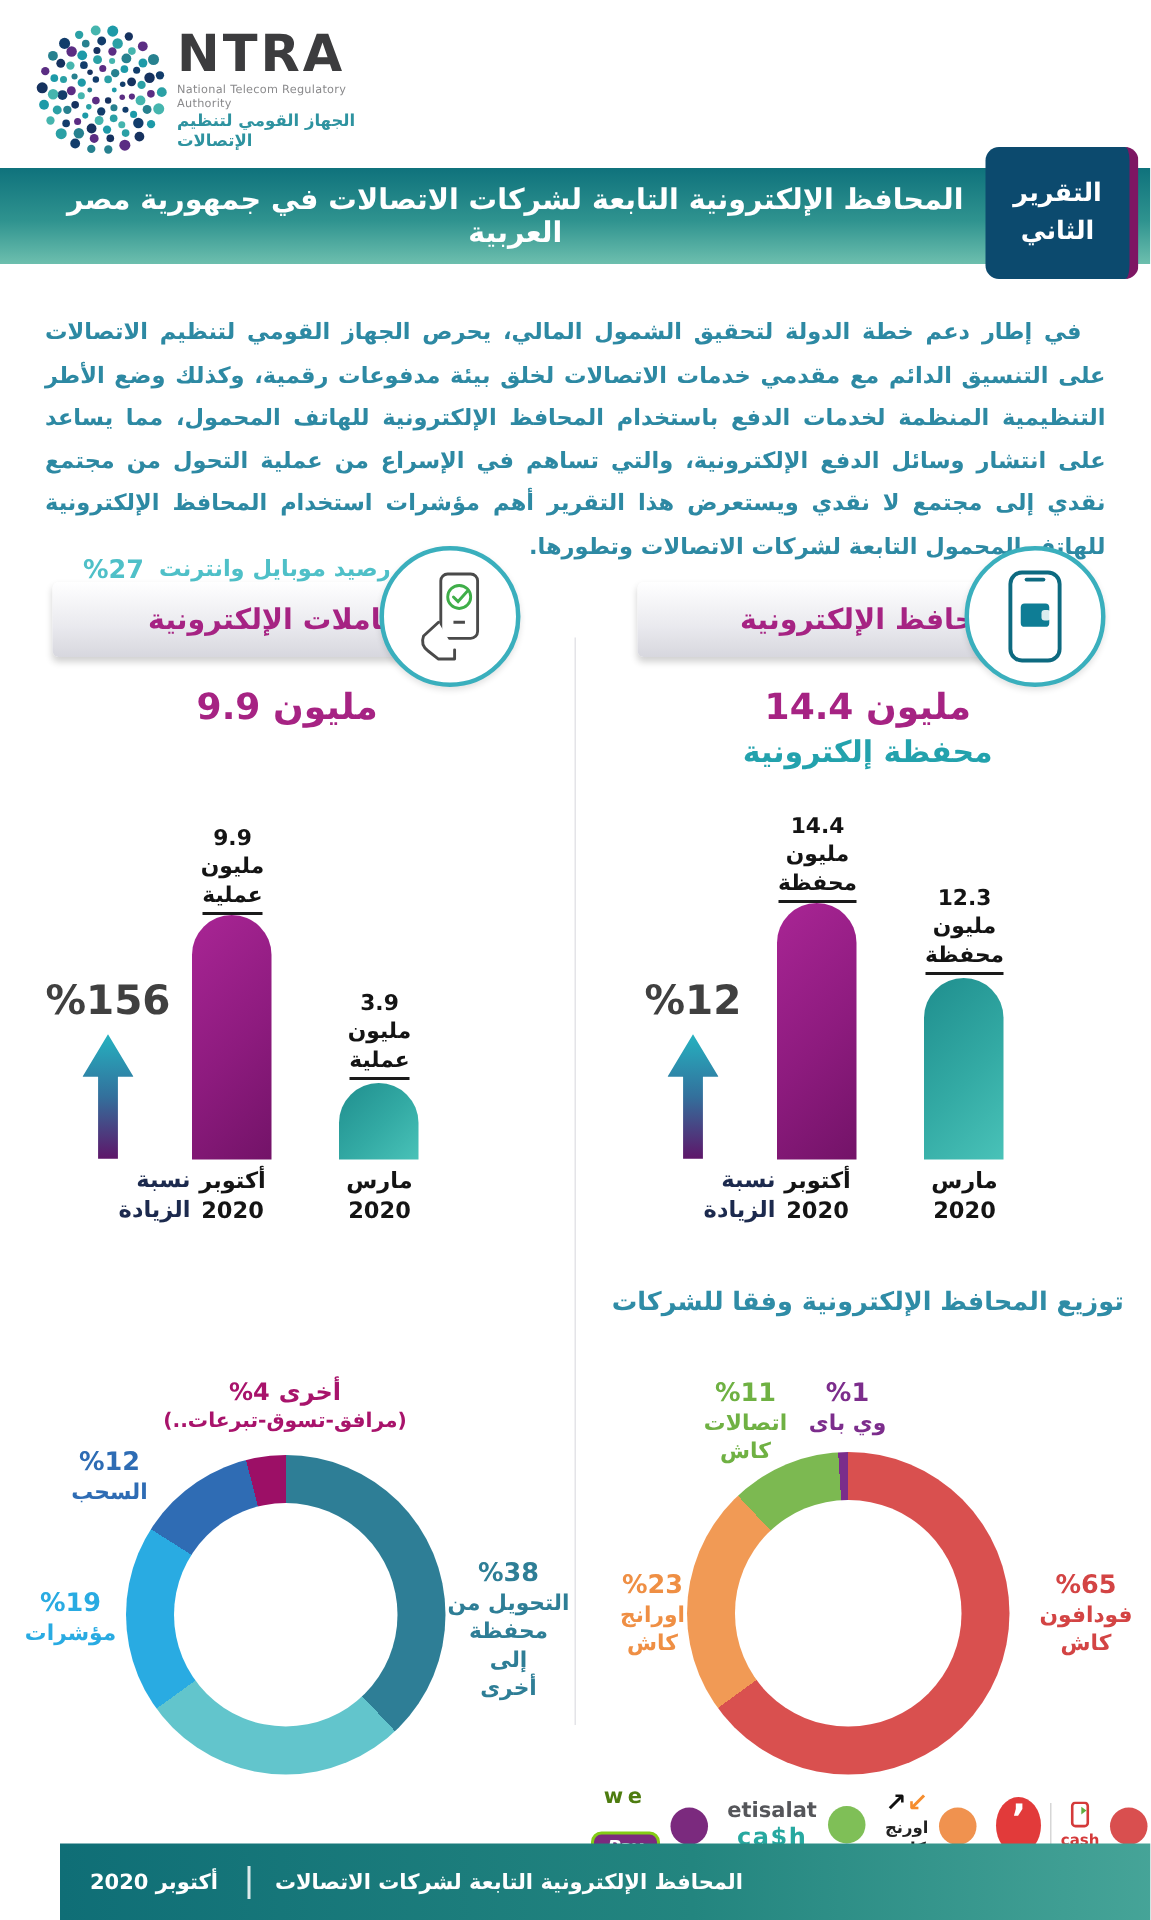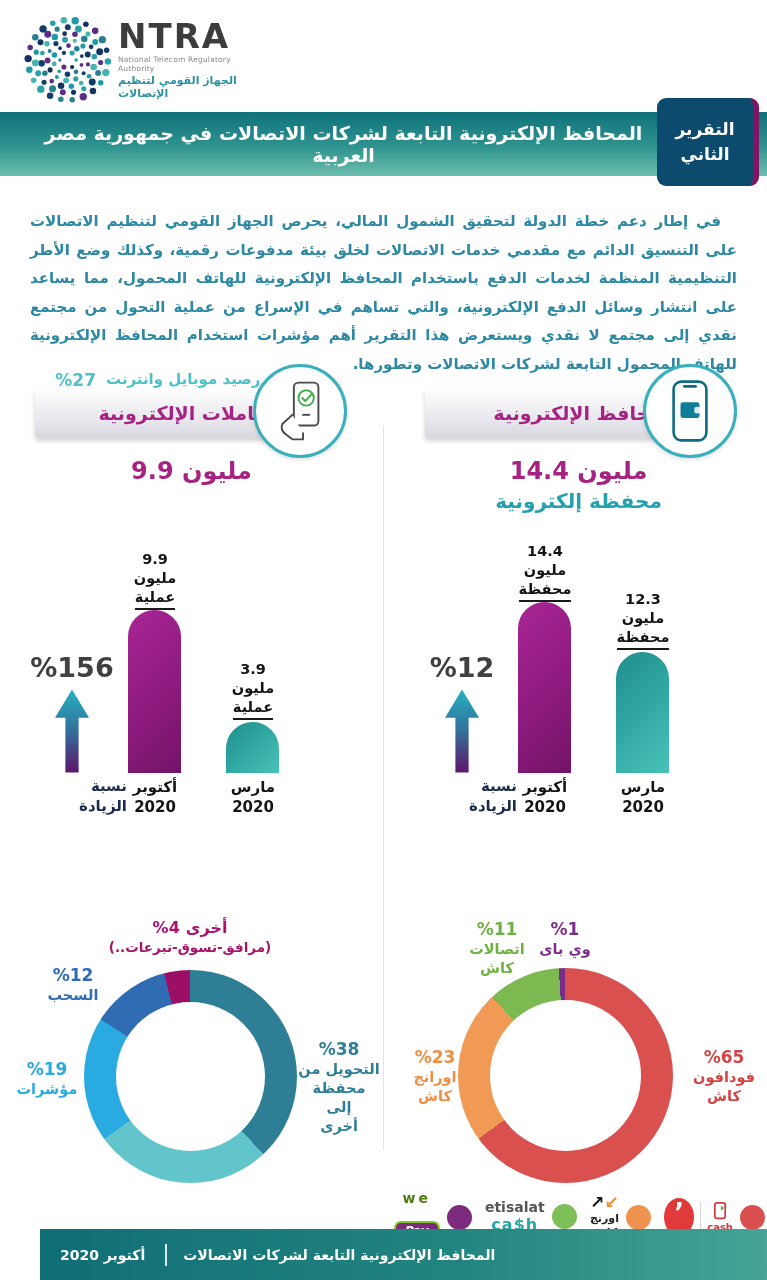--- a/index.html
+++ b/index.html
@@ -283,20 +283,21 @@
       <div>12.3</div>
       <div>مليون</div>
       <div><span class="u">محفظة</span></div>
     </div>
     <div class="bar bar-mar" style="height: 121px;"></div>
     <div class="month month-mar">
       <div>مارس</div>
       <div>2020</div>
     </div>
 
+    <div class="donut-title">توزيع المحافظ الإلكترونية وفقا للشركات</div>
     <div class="donut donut-r" style="background: conic-gradient(rgb(217, 80, 79) 0%, rgb(217, 80, 79) 65%, rgb(241, 154, 85) 65%, rgb(241, 154, 85) 88%, rgb(124, 185, 81) 88%, rgb(124, 185, 81) 99%, rgb(123, 45, 139) 99%, rgb(123, 45, 139) 100%);">
       <div class="donut-hole"></div>
     </div>
     <div class="dlabel lab-vod">
       <span class="p">%65</span>
       <span class="t">فودافون</span>
       <span class="t">كاش</span>
     </div>
     <div class="dlabel lab-org">
       <span class="p">%23</span>

